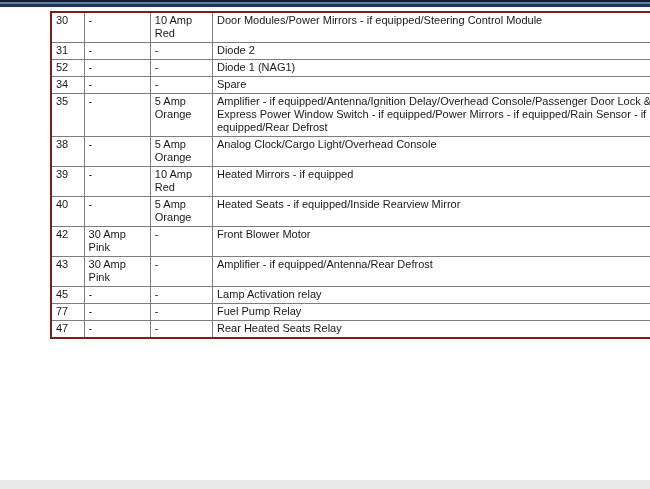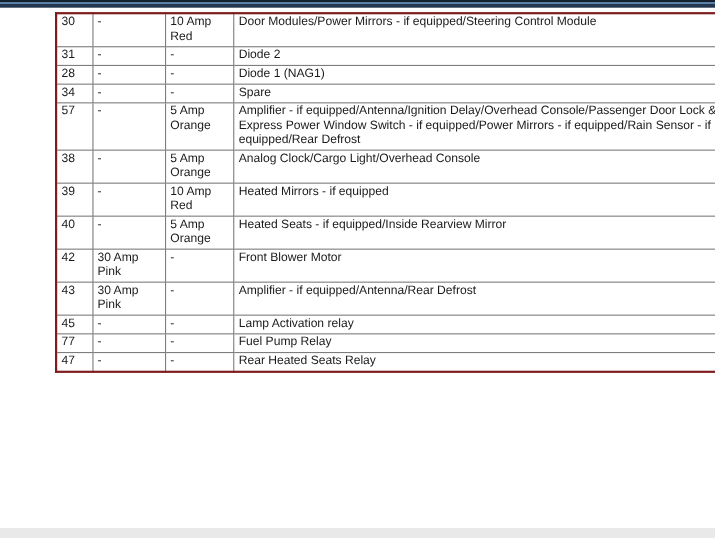--- a/index.html
+++ b/index.html
@@ -75,33 +75,33 @@
     <td>10 Amp Red</td>
     <td>Door Modules/Power Mirrors - if equipped/Steering Control Module</td>
   </tr>
       <tr>
     <td>31</td>
     <td>-</td>
     <td>-</td>
     <td>Diode 2</td>
   </tr>
       <tr>
-    <td>28</td>
+    <td>52</td>
     <td>-</td>
     <td>-</td>
     <td>Diode 1 (NAG1)</td>
   </tr>
       <tr>
     <td>34</td>
     <td>-</td>
     <td>-</td>
     <td>Spare</td>
   </tr>
       <tr>
-    <td>57</td>
+    <td>35</td>
     <td>-</td>
     <td>5 Amp Orange</td>
     <td>Amplifier - if equipped/Antenna/Ignition Delay/Overhead Console/Passenger Door Lock &amp; Express Power Window Switch - if equipped/Power Mirrors - if equipped/Rain Sensor - if equipped/Rear Defrost</td>
   </tr>
       <tr>
     <td>38</td>
     <td>-</td>
     <td>5 Amp Orange</td>
     <td>Analog Clock/Cargo Light/Overhead Console</td>
   </tr>

